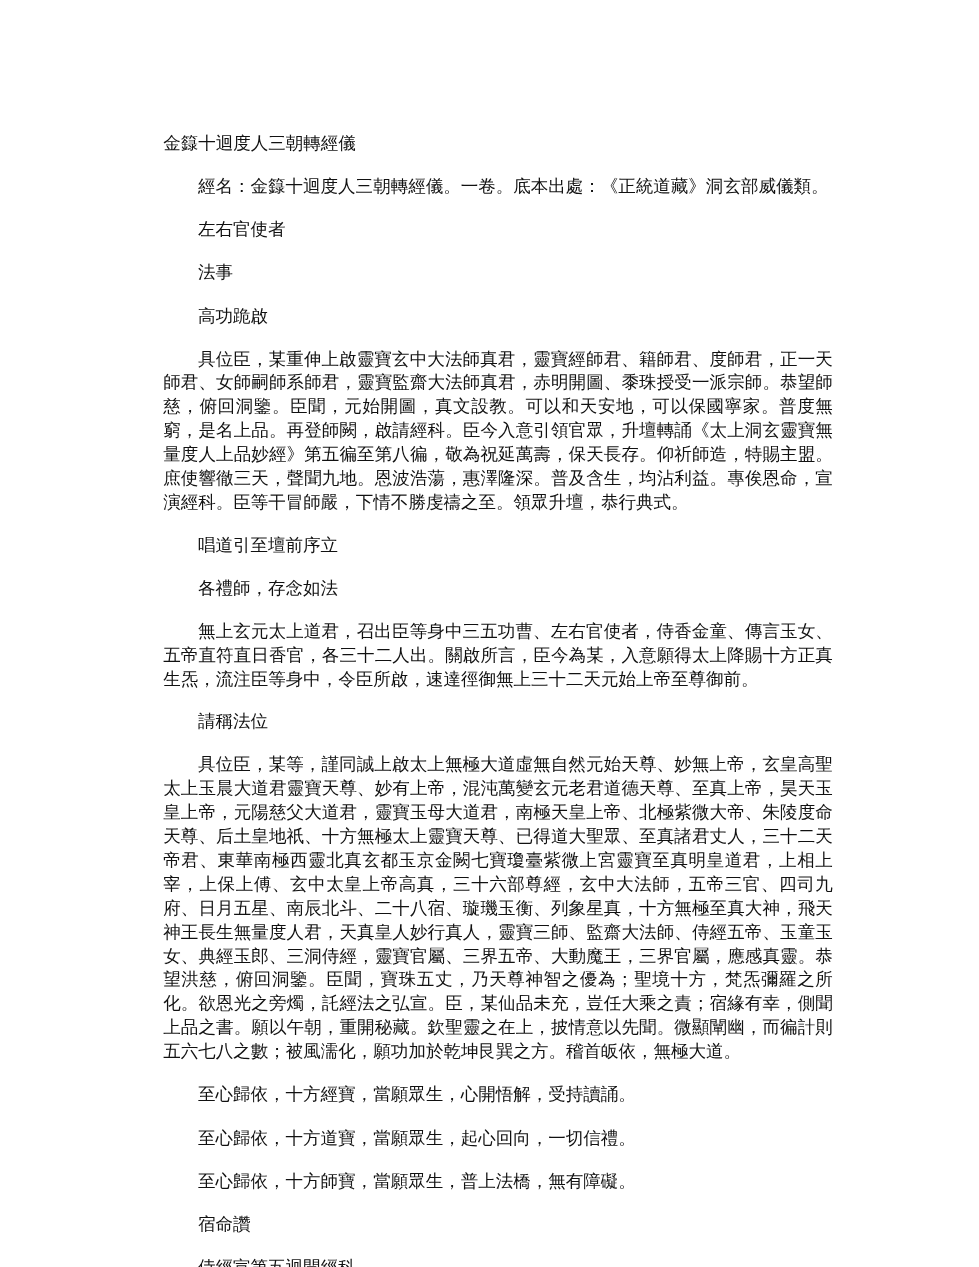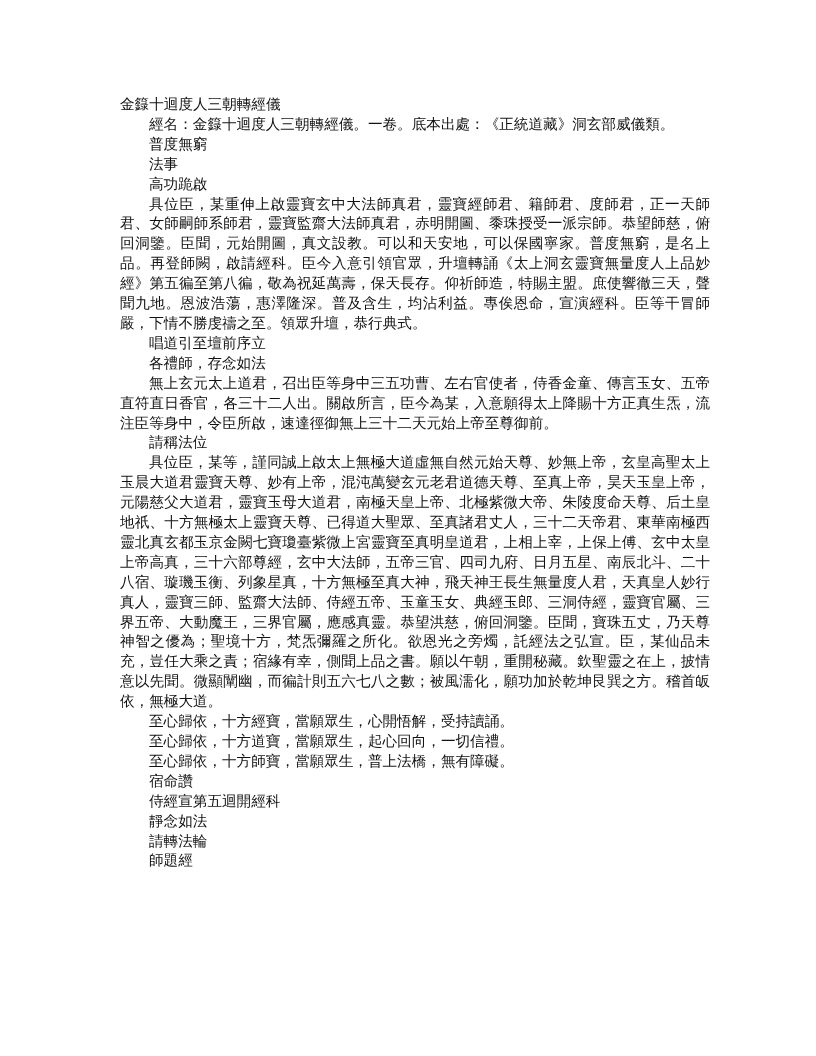--- a/index.html
+++ b/index.html
@@ -7,30 +7,30 @@
     .page {
       position: absolute;
       left: 120px;
       top: 94px;
       width: 590px;
       font-family: "DejaVu Serif", "Liberation Serif", serif;
       font-size: 14.6px;
       line-height: 19.9px;
       color: #111111;
     }
-    .line { margin: 0; padding: 0; white-space: normal; word-break: break-all; text-align: justify; text-align-last: left; }
+    .line { margin: 16px; padding: 0; white-space: normal; word-break: break-all; text-align: justify; text-align-last: left; }
     .indent { text-indent: 29px; }
   </style>
 </head>
 <body>
 
 <div class="page">
   <p class="line">金籙十迴度人三朝轉經儀</p>
   <p class="line indent">經名：金籙十迴度人三朝轉經儀。一卷。底本出處：《正統道藏》洞玄部威儀類。</p>
-  <p class="line indent">普度無窮</p>
+  <p class="line indent">左右官使者</p>
   <p class="line indent">法事</p>
   <p class="line indent">高功跪啟</p>
   <p class="line indent">具位臣，某重伸上啟靈寶玄中大法師真君，靈寶經師君、籍師君、度師君，正一天師君、女師嗣師系師君，靈寶監齋大法師真君，赤明開圖、黍珠授受一派宗師。恭望師慈，俯回洞鑒。臣聞，元始開圖，真文設教。可以和天安地，可以保國寧家。普度無窮，是名上品。再登師闕，啟請經科。臣今入意引領官眾，升壇轉誦《太上洞玄靈寶無量度人上品妙經》第五徧至第八徧，敬為祝延萬壽，保天長存。仰祈師造，特賜主盟。庶使響徹三天，聲聞九地。恩波浩蕩，惠澤隆深。普及含生，均沾利益。專俟恩命，宣演經科。臣等干冒師嚴，下情不勝虔禱之至。領眾升壇，恭行典式。</p>
   <p class="line indent">唱道引至壇前序立</p>
   <p class="line indent">各禮師，存念如法</p>
   <p class="line indent">無上玄元太上道君，召出臣等身中三五功曹、左右官使者，侍香金童、傳言玉女、五帝直符直日香官，各三十二人出。關啟所言，臣今為某，入意願得太上降賜十方正真生炁，流注臣等身中，令臣所啟，速達徑御無上三十二天元始上帝至尊御前。</p>
   <p class="line indent">請稱法位</p>
   <p class="line indent">具位臣，某等，謹同誠上啟太上無極大道虛無自然元始天尊、妙無上帝，玄皇高聖太上玉晨大道君靈寶天尊、妙有上帝，混沌萬變玄元老君道德天尊、至真上帝，昊天玉皇上帝，元陽慈父大道君，靈寶玉母大道君，南極天皇上帝、北極紫微大帝、朱陵度命天尊、后土皇地祇、十方無極太上靈寶天尊、已得道大聖眾、至真諸君丈人，三十二天帝君、東華南極西靈北真玄都玉京金闕七寶瓊臺紫微上宮靈寶至真明皇道君，上相上宰，上保上傅、玄中太皇上帝高真，三十六部尊經，玄中大法師，五帝三官、四司九府、日月五星、南辰北斗、二十八宿、璇璣玉衡、列象星真，十方無極至真大神，飛天神王長生無量度人君，天真皇人妙行真人，靈寶三師、監齋大法師、侍經五帝、玉童玉女、典經玉郎、三洞侍經，靈寶官屬、三界五帝、大動魔王，三界官屬，應感真靈。恭望洪慈，俯回洞鑒。臣聞，寶珠五丈，乃天尊神智之優為；聖境十方，梵炁彌羅之所化。欲恩光之旁燭，託經法之弘宣。臣，某仙品未充，豈任大乘之責；宿緣有幸，側聞上品之書。願以午朝，重開秘藏。欽聖靈之在上，披情意以先聞。微顯闡幽，而徧計則五六七八之數；被風濡化，願功加於乾坤艮巽之方。稽首皈依，無極大道。</p>
   <p class="line indent">至心歸依，十方經寶，當願眾生，心開悟解，受持讀誦。</p>
   <p class="line indent">至心歸依，十方道寶，當願眾生，起心回向，一切信禮。</p>

